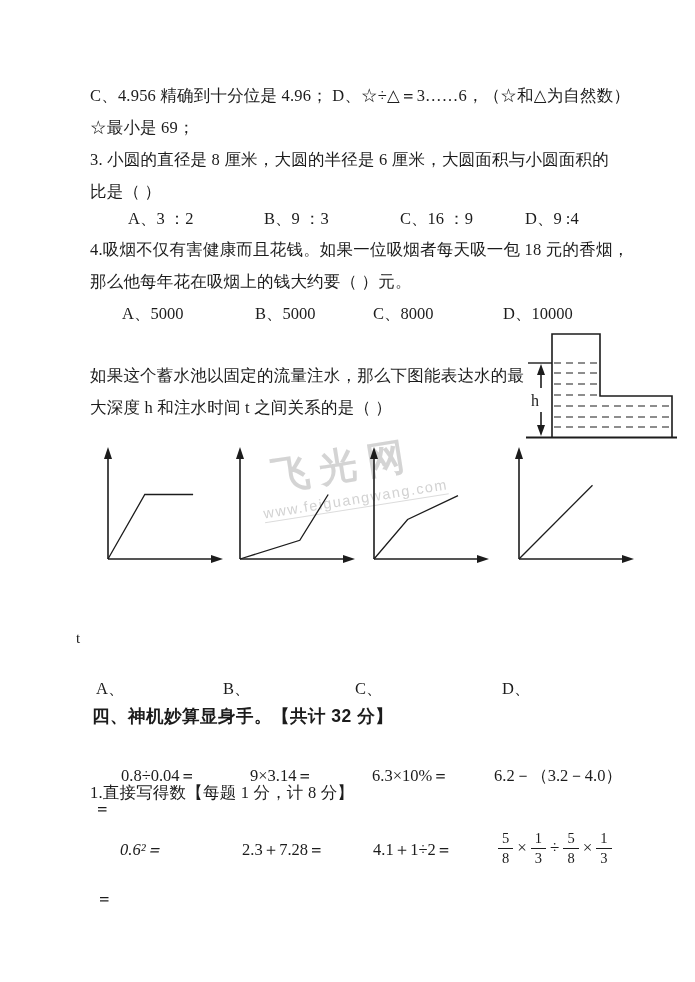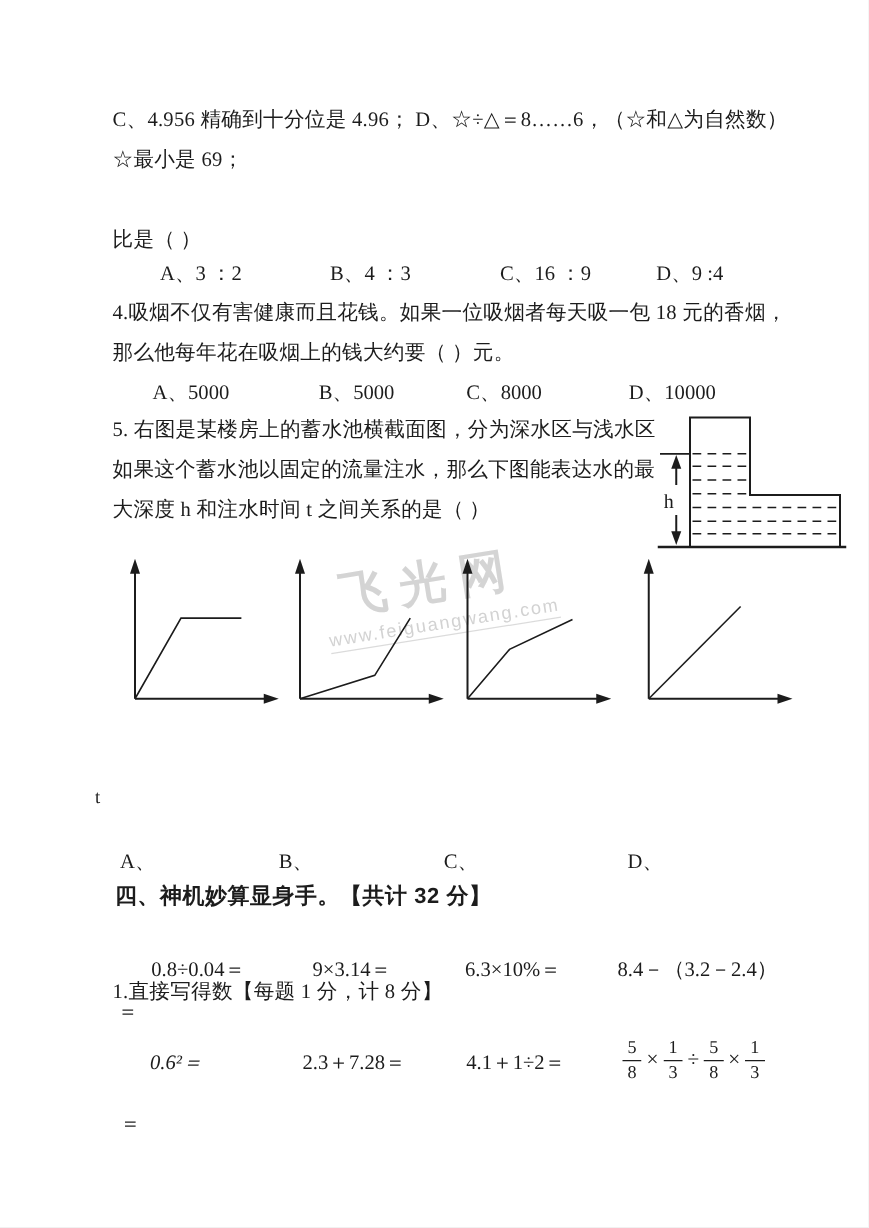--- a/index.html
+++ b/index.html
@@ -48,37 +48,37 @@
   .frac .num { display:block; border-bottom:1.2px solid #1c1c1c; padding:0 4px 1px; }
   .frac .den { display:block; padding:1px 4px 0; }
   .frac-op { font-size:17px; padding:0 1px; }
   svg text { font-family:"Liberation Serif","DejaVu Serif",serif; }
 </style>
 </head>
 <body>
 
 <div id="page">
 
-  <div class="abs body-line" style="left:90px; top:86px;">C、4.956 精确到十分位是 4.96；  D、☆÷△＝8……6，（☆和△为自然数）</div>
+  <div class="abs body-line" style="left:90px; top:86px;">C、4.956 精确到十分位是 4.96；  D、☆÷△＝3……6，（☆和△为自然数）</div>
   <div class="abs body-line" style="left:90px; top:118px;">☆最小是 69；</div>
 
+  <div class="abs body-line" style="left:90px; top:150px;">3.  小圆的直径是 8 厘米，大圆的半径是 6 厘米，大圆面积与小圆面积的</div>
   <div class="abs body-line" style="left:90px; top:182px;font-family:Liberation Serif, serif;">比是（         ）</div>
   <div class="abs opt" style="left:128px; top:208px;">A、3 ：2</div>
-  <div class="abs opt" style="left:264px; top:208px;">B、4 ：3</div>
+  <div class="abs opt" style="left:264px; top:208px;">B、9 ：3</div>
   <div class="abs opt" style="left:400px; top:208px;">C、16 ：9</div>
   <div class="abs opt" style="left:525px; top:208px;">D、9 :4</div>
 
   <div class="abs body-line" style="left:90px; top:240px;">4.吸烟不仅有害健康而且花钱。如果一位吸烟者每天吸一包 18 元的香烟，</div>
   <div class="abs body-line" style="left:90px; top:272px;">那么他每年花在吸烟上的钱大约要（         ）元。</div>
   <div class="abs opt" style="left:122px; top:303px;">A、5000</div>
   <div class="abs opt" style="left:255px; top:303px;">B、5000</div>
   <div class="abs opt" style="left:373px; top:303px;">C、8000</div>
   <div class="abs opt" style="left:503px; top:303px;">D、10000</div>
 
-  <div class="abs body-line" style="left:90px; top:334px;">5.  右图是某楼房上的蓄水池横截面图，分为深水区与浅水区</div>
   <div class="abs body-line" style="left:90px; top:398px;">大深度 h 和注水时间 t 之间关系的是（         ）</div>
   <div class="abs body-line" style="left:90px; top:366px;">如果这个蓄水池以固定的流量注水，那么下图能表达水的最</div>
 
   <div class="abs" style="left:526px; top:330px;">
     <svg width="152" height="112" viewBox="0 0 152 112">
 
       <path d="M26,107 L26,4 L74,4 L74,66 L146,66 L146,107" fill="none" stroke="#1c1c1c" stroke-width="1.6"></path>
 
       <line x1="0" y1="107.5" x2="151" y2="107.5" stroke="#1c1c1c" stroke-width="2"></line>
 
@@ -147,21 +147,21 @@
   <div class="abs opt" style="left:223px; top:678px;">B、</div>
   <div class="abs opt" style="left:355px; top:678px;">C、</div>
   <div class="abs opt" style="left:502px; top:678px;">D、</div>
 
   <div class="abs section-heading" style="left:92px; top:704px;">四、神机妙算显身手。【共计 32 分】</div>
   <div class="abs body-line" style="left:90px; top:735px;margin-top:48px;">1.直接写得数【每题 1 分，计 8 分】</div>
 
   <div class="abs calc" style="left:121px; top:765px;">0.8÷0.04＝</div>
   <div class="abs calc" style="left:250px; top:765px;">9×3.14＝</div>
   <div class="abs calc" style="left:372px; top:765px;">6.3×10%＝</div>
-  <div class="abs calc" style="left:494px; top:765px;">8.4－（3.2－2.4）</div>
+  <div class="abs calc" style="left:494px; top:765px;">6.2－（3.2－4.0）</div>
   <div class="abs calc" style="left:94px; top:798px;">＝</div>
 
   <div class="abs calc" style="left:120px; top:839px;font-style:italic;">0.6²＝</div>
   <div class="abs calc" style="left:242px; top:839px;">2.3＋7.28＝</div>
   <div class="abs calc" style="left:373px; top:839px;">4.1＋1÷2＝</div>
 
   <div class="abs frac-expr" style="left:498px; top:826px;">
     <span class="frac">
       <span class="num">5</span>
       <span class="den">8</span>

